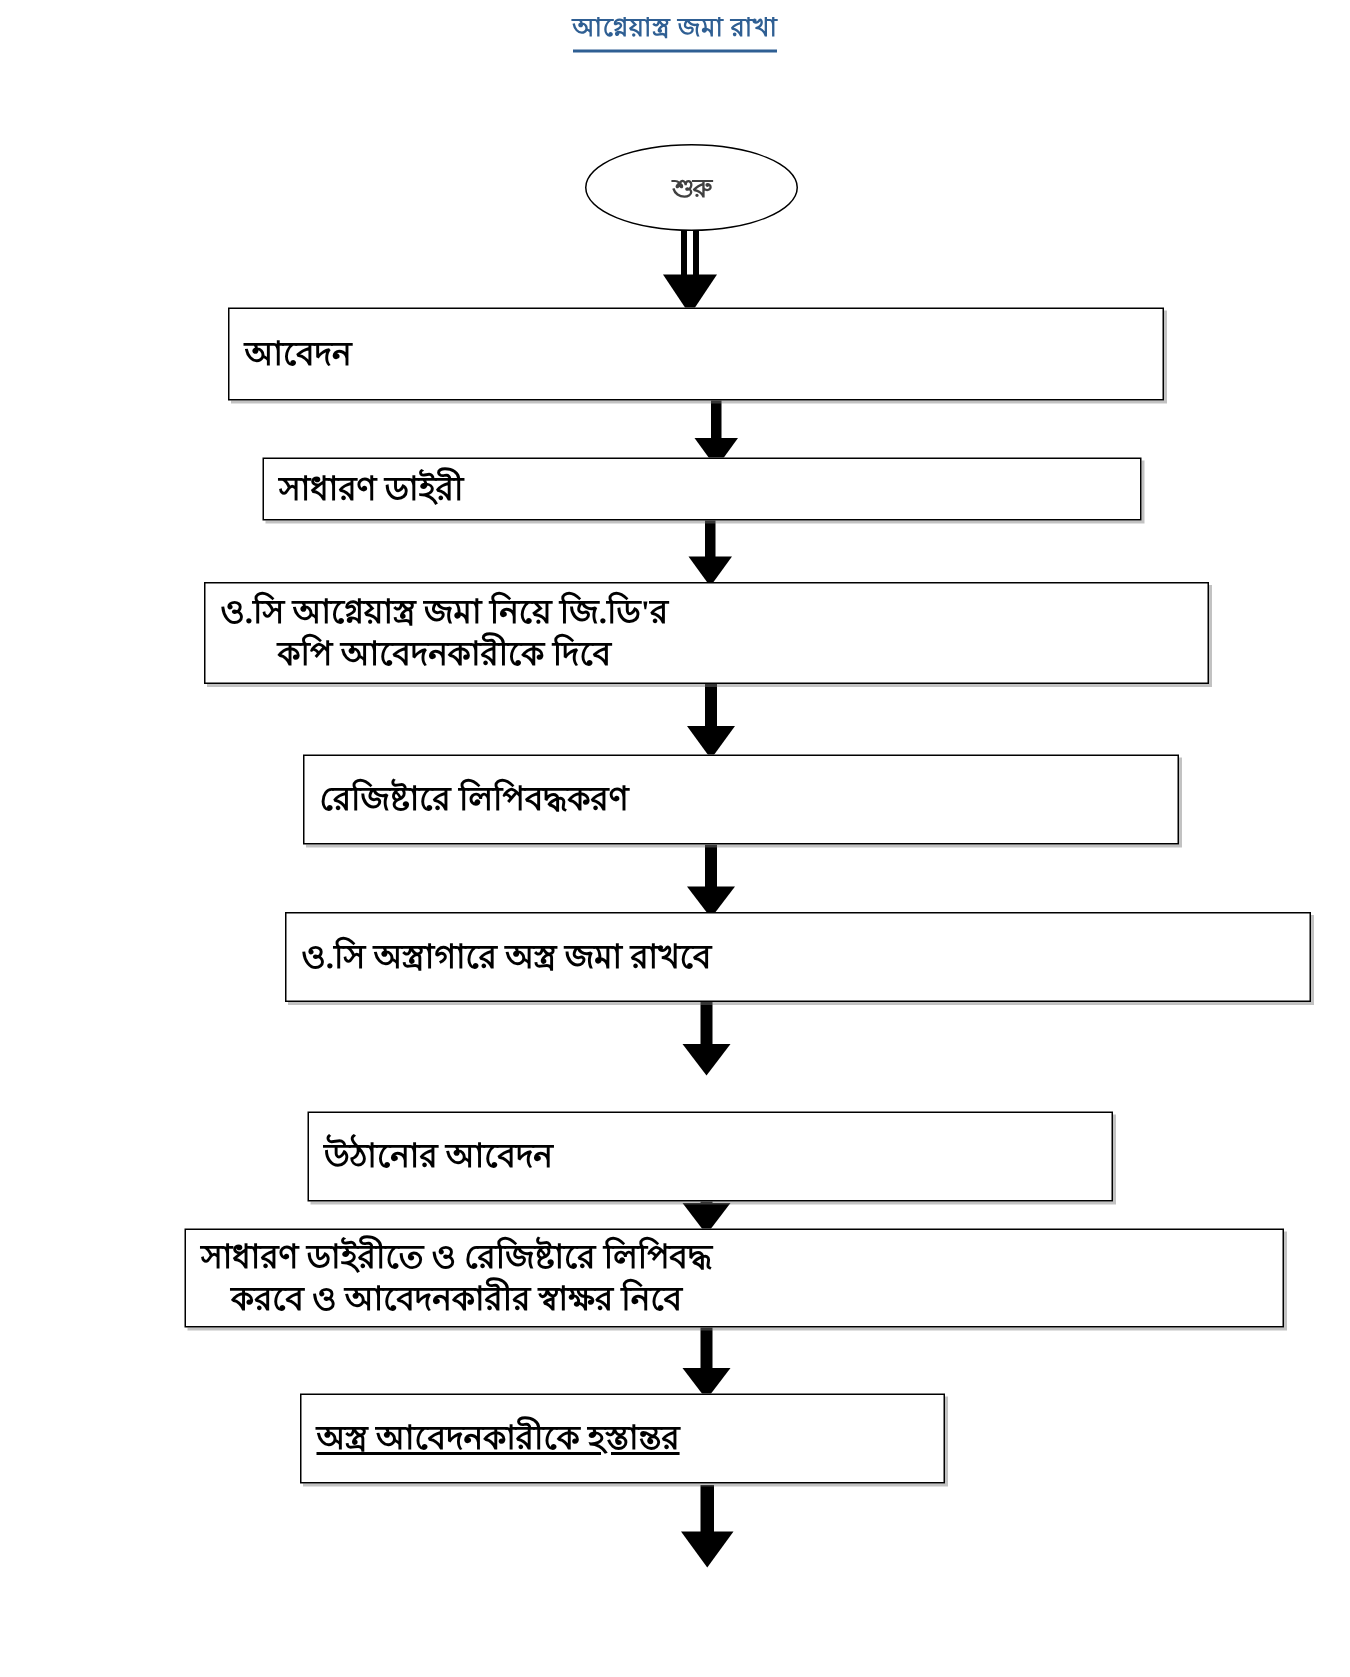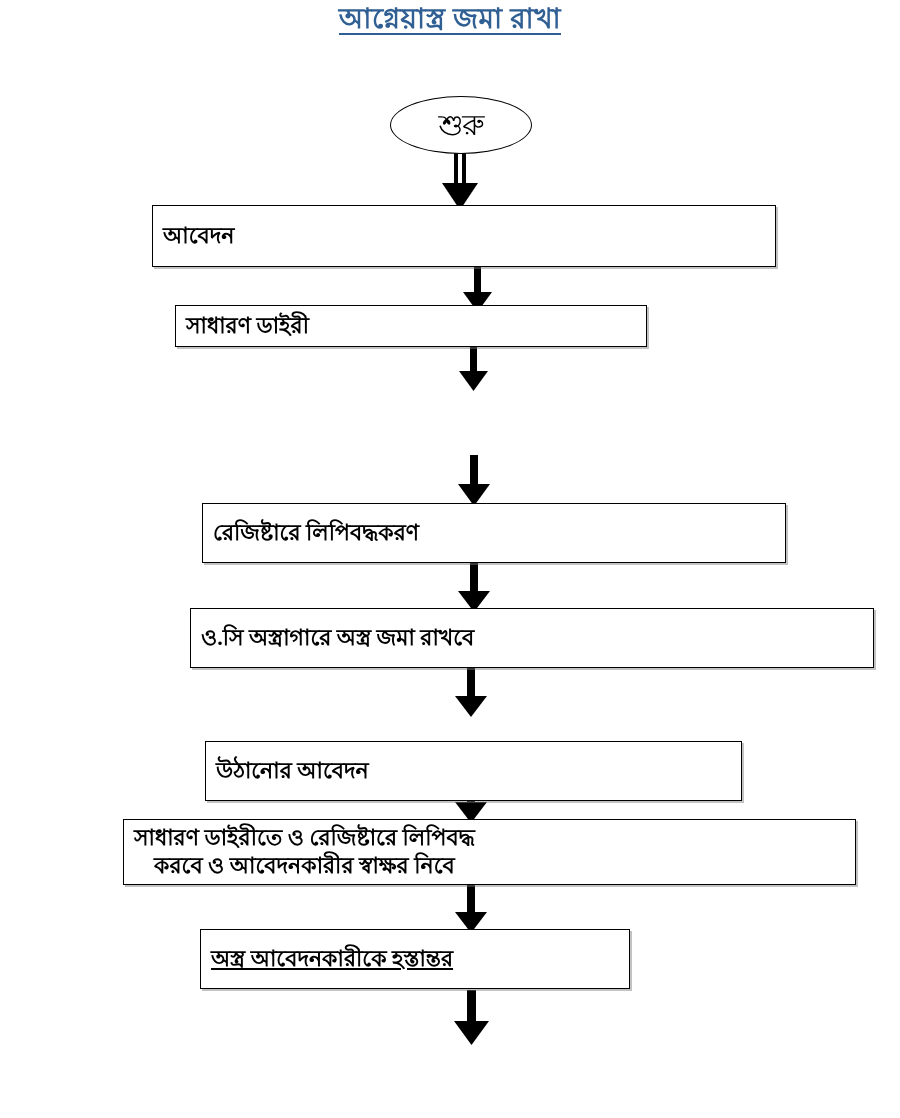--- a/index.html
+++ b/index.html
@@ -22,21 +22,21 @@
     height: 1118px;
   }
 
   
   .chart-title {
     position: absolute;
     left: 0;
     top: 6px;
     width: 900px;
     text-align: center;
-    font-size: 28px;
+    font-size: 17px;
     font-weight: bold;
     color: #2f5f93;
     letter-spacing: 0.5px;
     line-height: 26px;
   }
   .chart-title .title-text {
     border-bottom: 2px solid #2f5f93;
     padding-bottom: 1px;
     display: inline-block;
   }
@@ -46,23 +46,23 @@
     position: absolute;
     border: 1.6px solid #000;
     border-radius: 50%;
     background: #fff;
     display: flex;
     align-items: center;
     justify-content: center;
     box-sizing: border-box;
   }
   .terminator .term-label {
-    font-size: 29px;
-    font-weight: normal;
-    color: #000000;
+    font-size: 17px;
+    font-weight: bold;
+    color: #404040;
     line-height: 1;
     white-space: nowrap;
     letter-spacing: -1px;
   }
 
   
   .proc-box {
     position: absolute;
     box-sizing: border-box;
     border: 1.4px solid #000;
@@ -150,24 +150,28 @@
   </div>
 
   <div class="terminator" style="left:390px; top:96px; width:142px; height:58px;">
     <span class="term-label">শুরু</span>
   </div>
 
   <div class="proc-box" style="left:152px; top:205px; width:624px; height:62px;">
     <span class="proc-label">আবেদন</span>
   </div>
 
-  <div class="proc-box" style="left:175px; top:305px; width:472px; height:42px;">
+  <div class="proc-box" style="left:175px; top:305px; width:586px; height:42px;">
     <span class="proc-label">সাধারণ ডাইরী</span>
   </div>
 
+  <div class="proc-box" style="left:136px; top:388px; width:670px; height:68px;">
+    <span class="proc-label">ও.সি আগ্নেয়াস্ত্র জমা নিয়ে জি.ডি'র
+কপি আবেদনকারীকে দিবে</span>
+  </div>
 
   <div class="proc-box" style="left:202px; top:503px; width:584px; height:60px;">
     <span class="proc-label">রেজিষ্টারে লিপিবদ্ধকরণ</span>
   </div>
 
   <div class="proc-box" style="left:190px; top:608px; width:684px; height:60px;">
     <span class="proc-label">ও.সি অস্ত্রাগারে অস্ত্র জমা রাখবে</span>
   </div>
 
   <div class="proc-box" style="left:205px; top:713px; width:537px; height:60px;margin-top:28px;">

